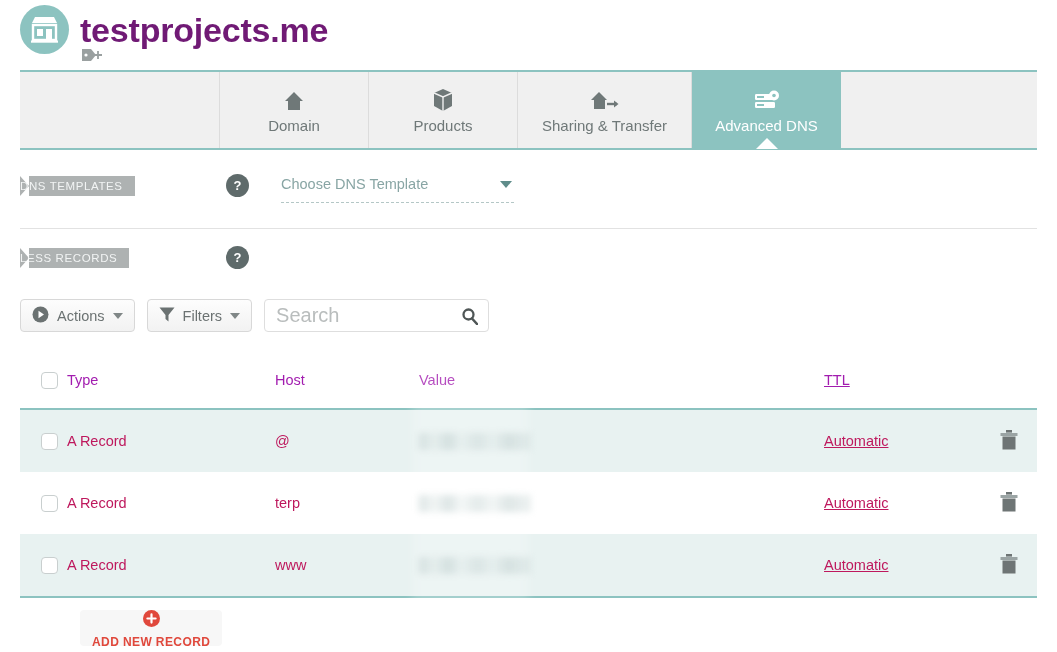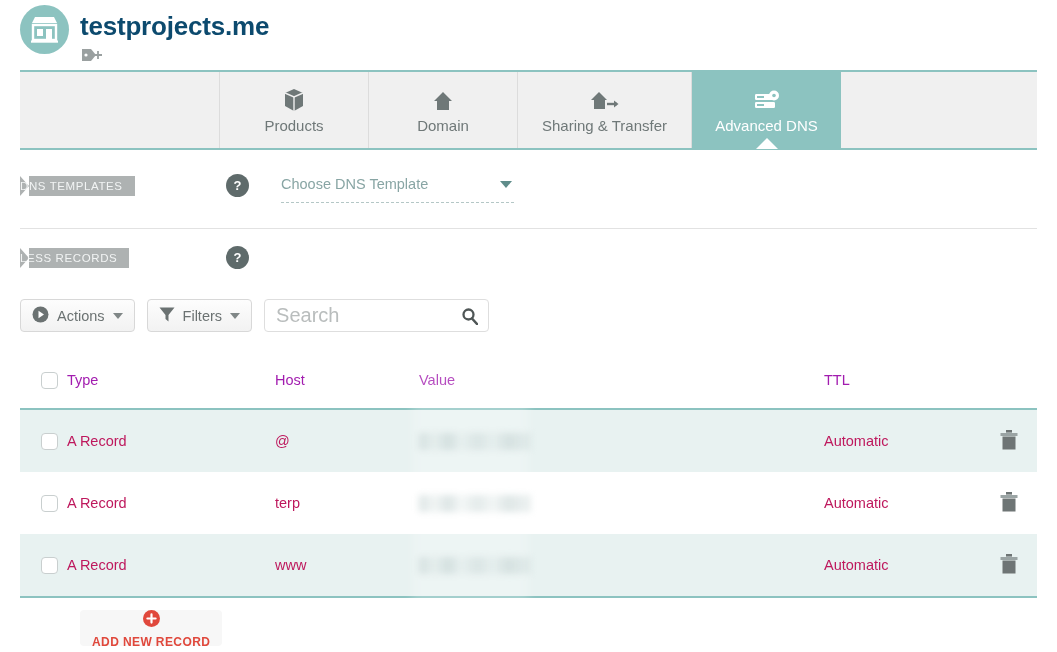--- a/index.html
+++ b/index.html
@@ -15,21 +15,21 @@
   
   .header { position:relative; height:60px; padding:0 20px; }
   .logo-circle{
     position:absolute; left:20px; top:5px;
     width:49px; height:49px; border-radius:50%;
     background:#8cc3c0;
   }
   .logo-circle svg{ position:absolute; left:10px; top:11px; }
   .domain-title{
     position:absolute; left:80px; top:11px;
-    font-size:26px; font-weight:bold; color:#0c4a6e;
+    font-size:34px; font-weight:bold; color:#701a75;
     letter-spacing:-0.2px; white-space:nowrap;
   }
   .tag-add{
     position:absolute; left:81px; top:46px;
     width:24px; height:18px; cursor:pointer;
   }
 
   
   .tabbar{
     position:absolute; left:20px; top:70px; width:1017px; height:80px;
@@ -147,21 +147,21 @@
     position:relative;
   }
   .trow.tint{ background:#e8f2f1; }
   .trow.plain{ background:#ffffff; }
   .tbody{ border-bottom:2px solid #8cc3c0; }
 
   .c-check{ width:47px; padding-left:21px; }
   .c-type { width:208px; }
   .c-host { width:144px; }
   .c-value{ width:405px; position:relative; }
-  .c-ttl  { width:172px; }
+  .c-ttl  { width:172px;text-decoration:underline; }
   .c-del  { flex:1; display:flex; justify-content:flex-end; padding-right:18px; }
 
   .cbox{
     width:17px; height:17px; border:1px solid #c9cfcf;
     border-radius:4px; background:#fff; cursor:pointer;
   }
 
   .blur-chip{
     width:112px; height:17px; border-radius:1px;
     background:
@@ -224,36 +224,36 @@
       <path d="M17 5 L17 13 M13 9 L21 9" stroke="#9aa0a0" stroke-width="1.8"></path>
     </svg>
   </div>
 </div>
 
 <div class="tabbar">
   <div class="tab-spacer-left"></div>
 
   <div class="tab">
     <span class="t-icon">
+      <svg width="22" height="22" viewBox="0 0 22 22">
+        <path d="M11 2 L20 11 L17 11 L17 20 L5 20 L5 11 L2 11 Z" fill="#6f7878"></path>
+      </svg>
+    </span>
+    <span>Domain</span>
+  </div>
+
+  <div class="tab">
+    <span class="t-icon">
       <svg width="20" height="24" viewBox="0 0 20 24">
         <path d="M10 1 L19 5 L19 18 L10 23 L1 18 L1 5 Z" fill="#6f7878"></path>
         <path d="M1 5 L10 9 L19 5" stroke="#f0f0f0" stroke-width="1.4" fill="none"></path>
         <path d="M10 9 L10 23" stroke="#f0f0f0" stroke-width="1.4"></path>
       </svg>
     </span>
     <span>Products</span>
-  </div>
-
-  <div class="tab">
-    <span class="t-icon">
-      <svg width="22" height="22" viewBox="0 0 22 22">
-        <path d="M11 2 L20 11 L17 11 L17 20 L5 20 L5 11 L2 11 Z" fill="#6f7878"></path>
-      </svg>
-    </span>
-    <span>Domain</span>
   </div>
 
   <div class="tab wide">
     <span class="t-icon">
       <svg width="30" height="22" viewBox="0 0 30 22">
         <path d="M9 2 L17 10 L15 10 L15 19 L4 19 L4 10 L1 10 Z" fill="#6f7878"></path>
         <path d="M17 14 L27 14" stroke="#6f7878" stroke-width="2.4"></path>
         <path d="M24 10.5 L28.5 14 L24 17.5 Z" fill="#6f7878"></path>
       </svg>
     </span>

